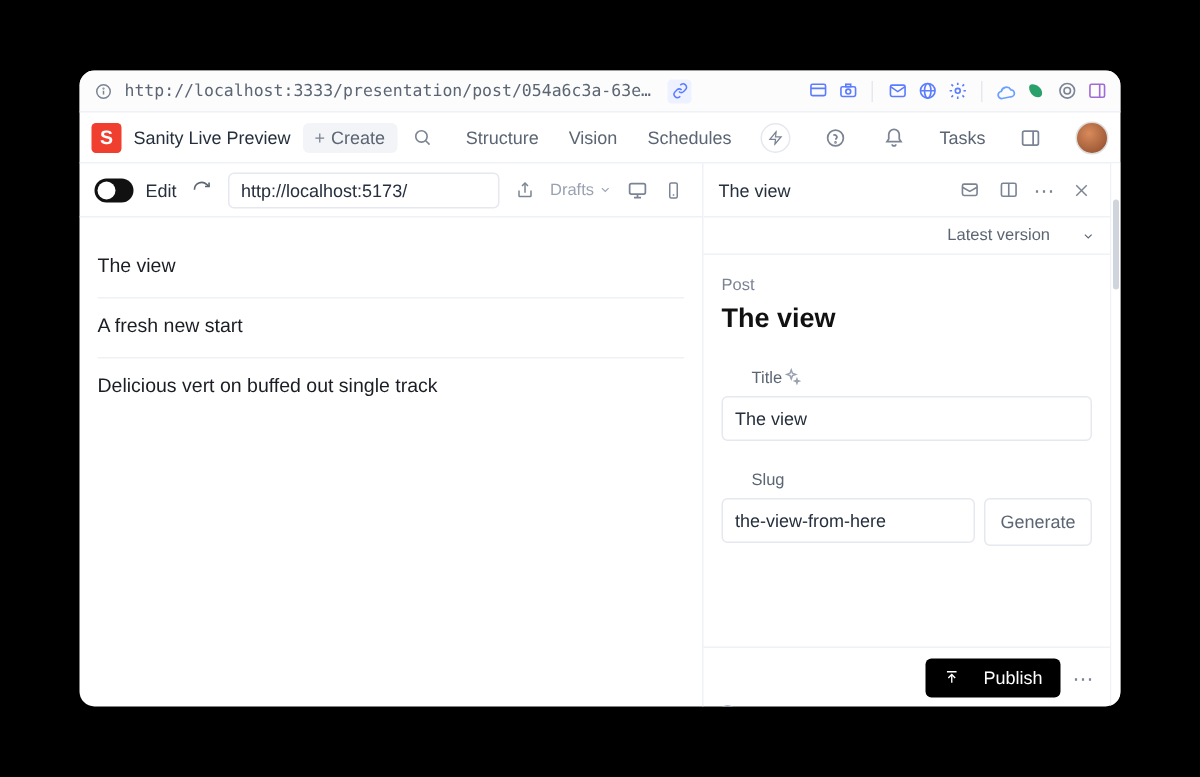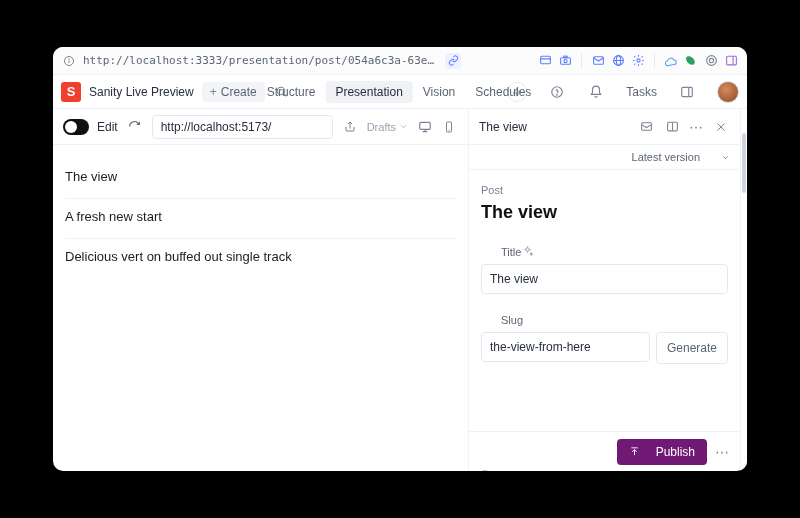--- a/index.html
+++ b/index.html
@@ -131,21 +131,21 @@
     padding:0 8px; font-size:12px; color:#262f3d; margin-bottom:20px;
     display:flex; align-items:center; background:#fff;
   }
   .slug-row{ display:flex; gap:6px; margin-bottom:4px;}
   .slug-row .field-input{ margin-bottom:0; flex:1;}
   .gen-btn{ height:32px; padding:0 10px; border:1px solid #e5e8ee; border-radius:4px; font-size:12px; color:#5b6573; background:#fff; display:flex; align-items:center;}
   .doc-footer { height:40px; border-top:1px solid #eef1f5; display:flex; align-items:center; padding:0 10px; gap:8px;}
   .saved { display:flex; align-items:center; gap:0; font-size:11px; color:#7b8494; flex:1;margin-top:48px;}
   .radio { width:12px; height:12px; border:1.5px solid #b7bdc8; border-radius:50%;}
   .publish-btn{
-    background:#701a75; color:#fff; font-size:12px; padding:6px 12px; border-radius:4px;
+    background:#000000; color:#fff; font-size:12px; padding:6px 12px; border-radius:4px;
     display:flex; align-items:center; gap:16px;
   }
   .more-dots{ color:#7b8494; font-size:14px; letter-spacing:1px;}
   svg { display:block; }
   .ai-icon{ color:#9aa2b1; }
   .doc-outer{ display:flex; flex:0 0 278px; min-height:0;}
   .right-scroll{ width:6px; background:#fff; position:relative;}
   .right-scroll::after{content:""; position:absolute; top:24px; right:1px; width:4px; height:60px; background:#d0d4dc; border-radius:2px;}
 </style>
 </head>
@@ -242,21 +242,20 @@
     </div>
     <div class="icon-btn">
       <svg width="13" height="13" viewBox="0 0 24 24" fill="none" stroke="currentColor" stroke-width="2">
           <circle cx="11" cy="11" r="7"></circle>
           <line x1="21" y1="21" x2="16" y2="16"></line>
         </svg>
     </div>
     <div class="nav-wrap">
       <div class="nav-tabs">
         <div class="nav-tab">Structure</div>
-        <div class="nav-tab active">Presentation</div>
         <div class="nav-tab">Vision</div>
         <div class="nav-tab">Schedules</div>
       </div>
     </div>
     <div class="top-right">
       <div class="icon-btn" style="border:1px solid #e5e8ee;border-radius:50%;width:20px;height:20px;">
         <svg width="10" height="10" viewBox="0 0 24 24" fill="none" stroke="#7b8494" stroke-width="2">
             <polygon points="13 2 3 14 12 14 11 22 21 10 12 10 13 2"></polygon>
           </svg>
       </div>

